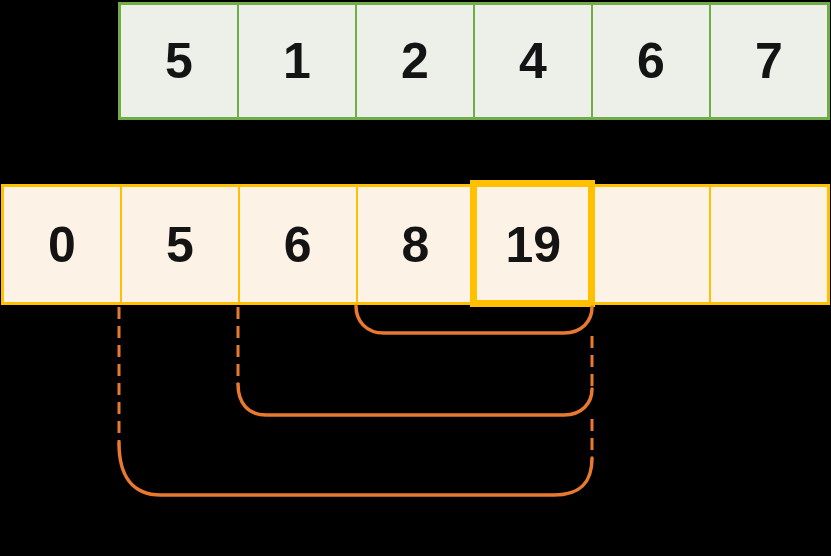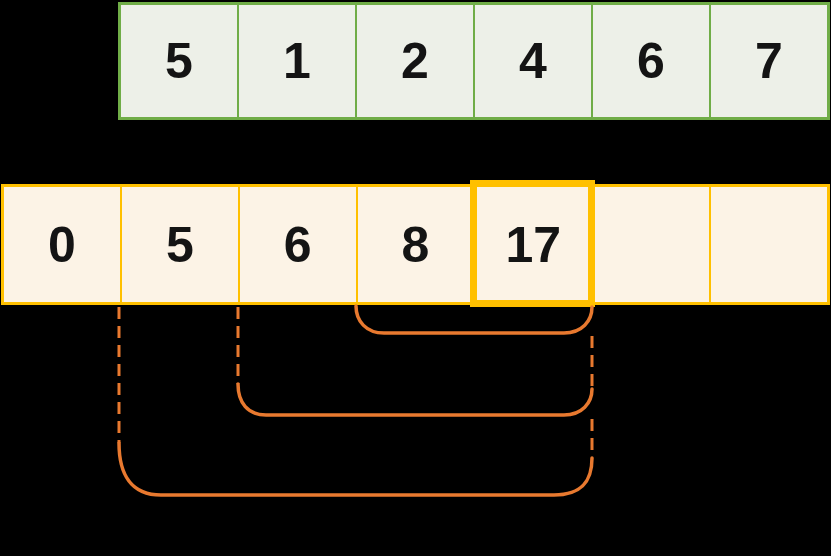--- a/index.html
+++ b/index.html
@@ -103,21 +103,21 @@
     <div class="cell">
         <span>5</span>
       </div>
     <div class="cell">
         <span>6</span>
       </div>
     <div class="cell">
         <span>8</span>
       </div>
     <div class="cell">
-        <span>17</span>
+        <span>19</span>
       </div>
     <div class="cell">
         <span></span>
       </div>
     <div class="cell">
         <span></span>
       </div>
   </div>
 
   <div class="highlight-box"></div>

